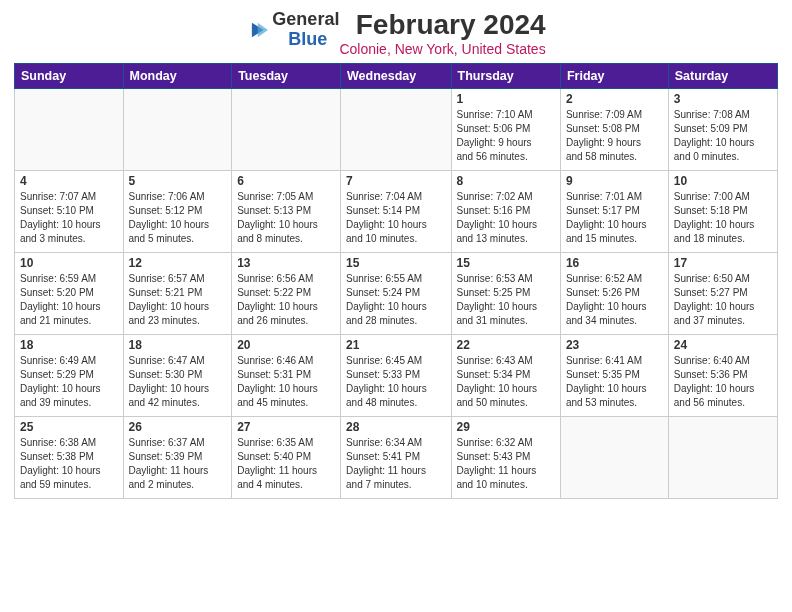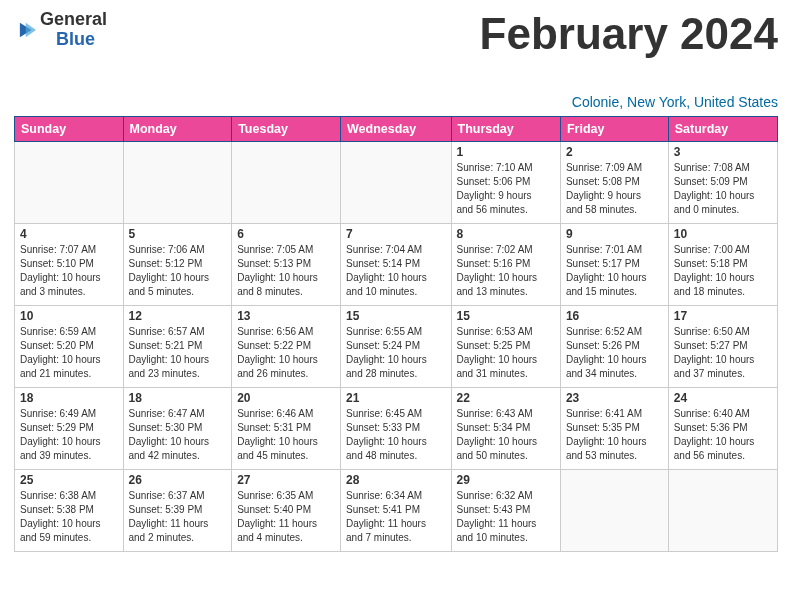--- a/index.html
+++ b/index.html
@@ -10,21 +10,21 @@
       height: 612px;
       overflow: hidden;
     }
     .page {
       width: 792px;
       padding: 10px 14px 8px 14px;
     }
     .header-row {
       display: flex;
       align-items: flex-start;
-      justify-content: space-between;
+      justify-content: center;
       margin-bottom: 6px;
     }
     .logo {
       display: flex;
       align-items: center;
       gap: 4px;
     }
     .logo-text {
       font-size: 18px;
       font-weight: bold;
@@ -33,37 +33,36 @@
     .logo-text .general { color: #333; }
     .logo-text .blue { color: #2566af; margin-left: 16px; }
     .logo-arrow {
       width: 22px;
       height: 22px;
     }
     .title-block {
       text-align: right;
     }
     .month-title {
-      font-size: 44px;
+      font-size: 28px;
       font-weight: bold;
       color: #333;
       line-height: 1.1;
     }
     .location {
       font-size: 14px;
-      color: #0369a1;
-      margin-top: 36px;
+      color: #be185d;
     }
     .calendar {
       width: 100%;
       border-collapse: collapse;
       border: 1px solid #ccc;
     }
     .calendar th {
-      background: #ec4899;
+      background: #4c1d95;
       color: #fff;
       font-size: 12.5px;
       font-weight: bold;
       padding: 5px 6px;
       border: 1px solid #1d5090;
       text-align: left;
     }
     .calendar td {
       border: 1px solid #ccc;
       vertical-align: top;

